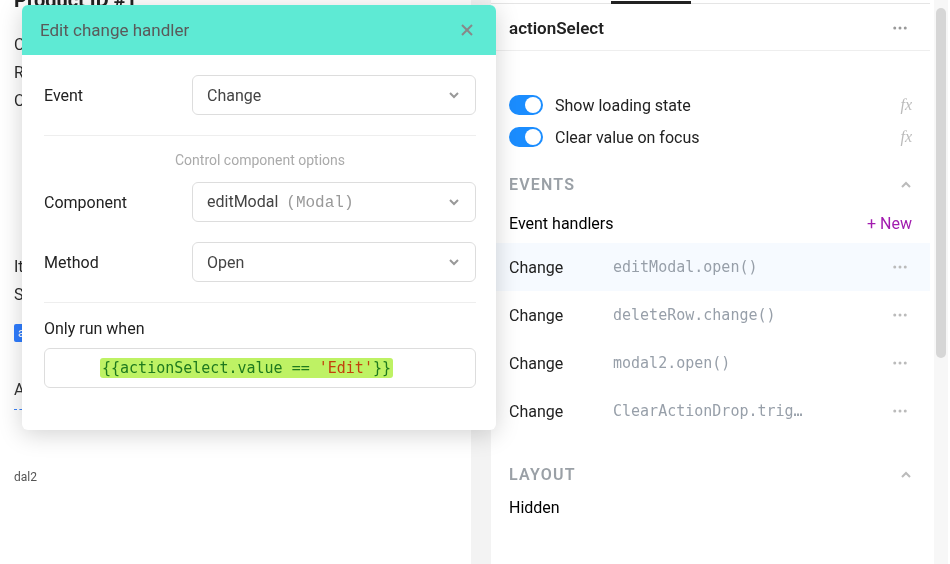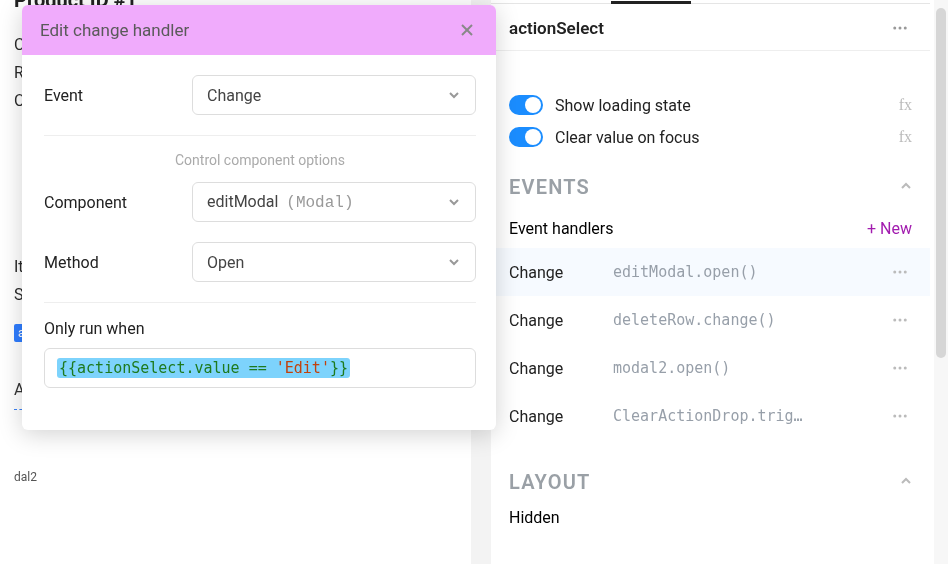--- a/index.html
+++ b/index.html
@@ -115,20 +115,21 @@
   .toggle-row {
     display: flex;
     align-items: center;
     padding: 6px 18px;
     gap: 12px;
     font-size: 16px;
     color: #222;
   }
   .toggle-row .fx {
     margin-left: auto;
+    font-style: italic;
     color: #bbb;
     font-family: Georgia, serif;
     font-size: 16px;
     cursor: pointer;
   }
   .switch {
     width: 34px; height: 20px; border-radius: 10px;
     background: #1b8dff;
     position: relative;
     cursor: pointer;
@@ -140,21 +141,21 @@
     width: 16px; height: 16px;
     border-radius: 50%;
     background: #fff;
     top: 2px; right: 2px;
   }
 
   .section-head {
     display: flex;
     align-items: center;
     padding: 22px 18px 10px 18px;
-    font-size: 20px;
+    font-size: 16px;
     letter-spacing: 1.2px;
     color: #9aa0a6;
     font-weight: 600;
     cursor: pointer;
   }
   .section-head .caret {
     margin-left: auto;
     color: #bbb;
     transform: rotate(180deg);
   }
@@ -209,21 +210,21 @@
     position: absolute;
     left: 22px;
     top: 5px;
     width: 474px;
     background: #fff;
     border-radius: 6px;
     box-shadow: 0 4px 24px rgba(0,0,0,.18);
     overflow: hidden;
   }
   .modal-head {
-    background: #f0abfc;
+    background: #5eead4;
     display: flex;
     align-items: center;
     padding: 14px 18px;
     font-size: 17px;
     color: #5a5a5a;
   }
   .modal-head .close {
     margin-left: auto;
     color: #888;
     cursor: pointer;
@@ -301,21 +302,21 @@
     font-size: 15px;
     background: #fff;
     margin-bottom: 18px;
   }
   .tok-brace { color: #1e7a1e; }
   .tok-ident { color: #1e7a1e; }
   .tok-dot { color: #1e7a1e; }
   .tok-prop { color: #1e7a1e; }
   .tok-op { color: #1e7a1e; }
   .tok-str { color: #c2410c; }
-  .highlight-bg { background: #7dd3fc; border-radius: 3px; padding: 1px 2px; }
+  .highlight-bg { background: #bef264; border-radius: 3px; padding: 1px 2px; margin-left: 43px; }
 
   .debounce-row {
     display: flex;
     align-items: center;
     gap: 10px;
   }
   .debounce-row .label { width: auto; font-size: 16px; }
   
   svg.caret-ic { width: 12px; height: 12px; }
   svg.x-ic { width: 16px; height: 16px; }

